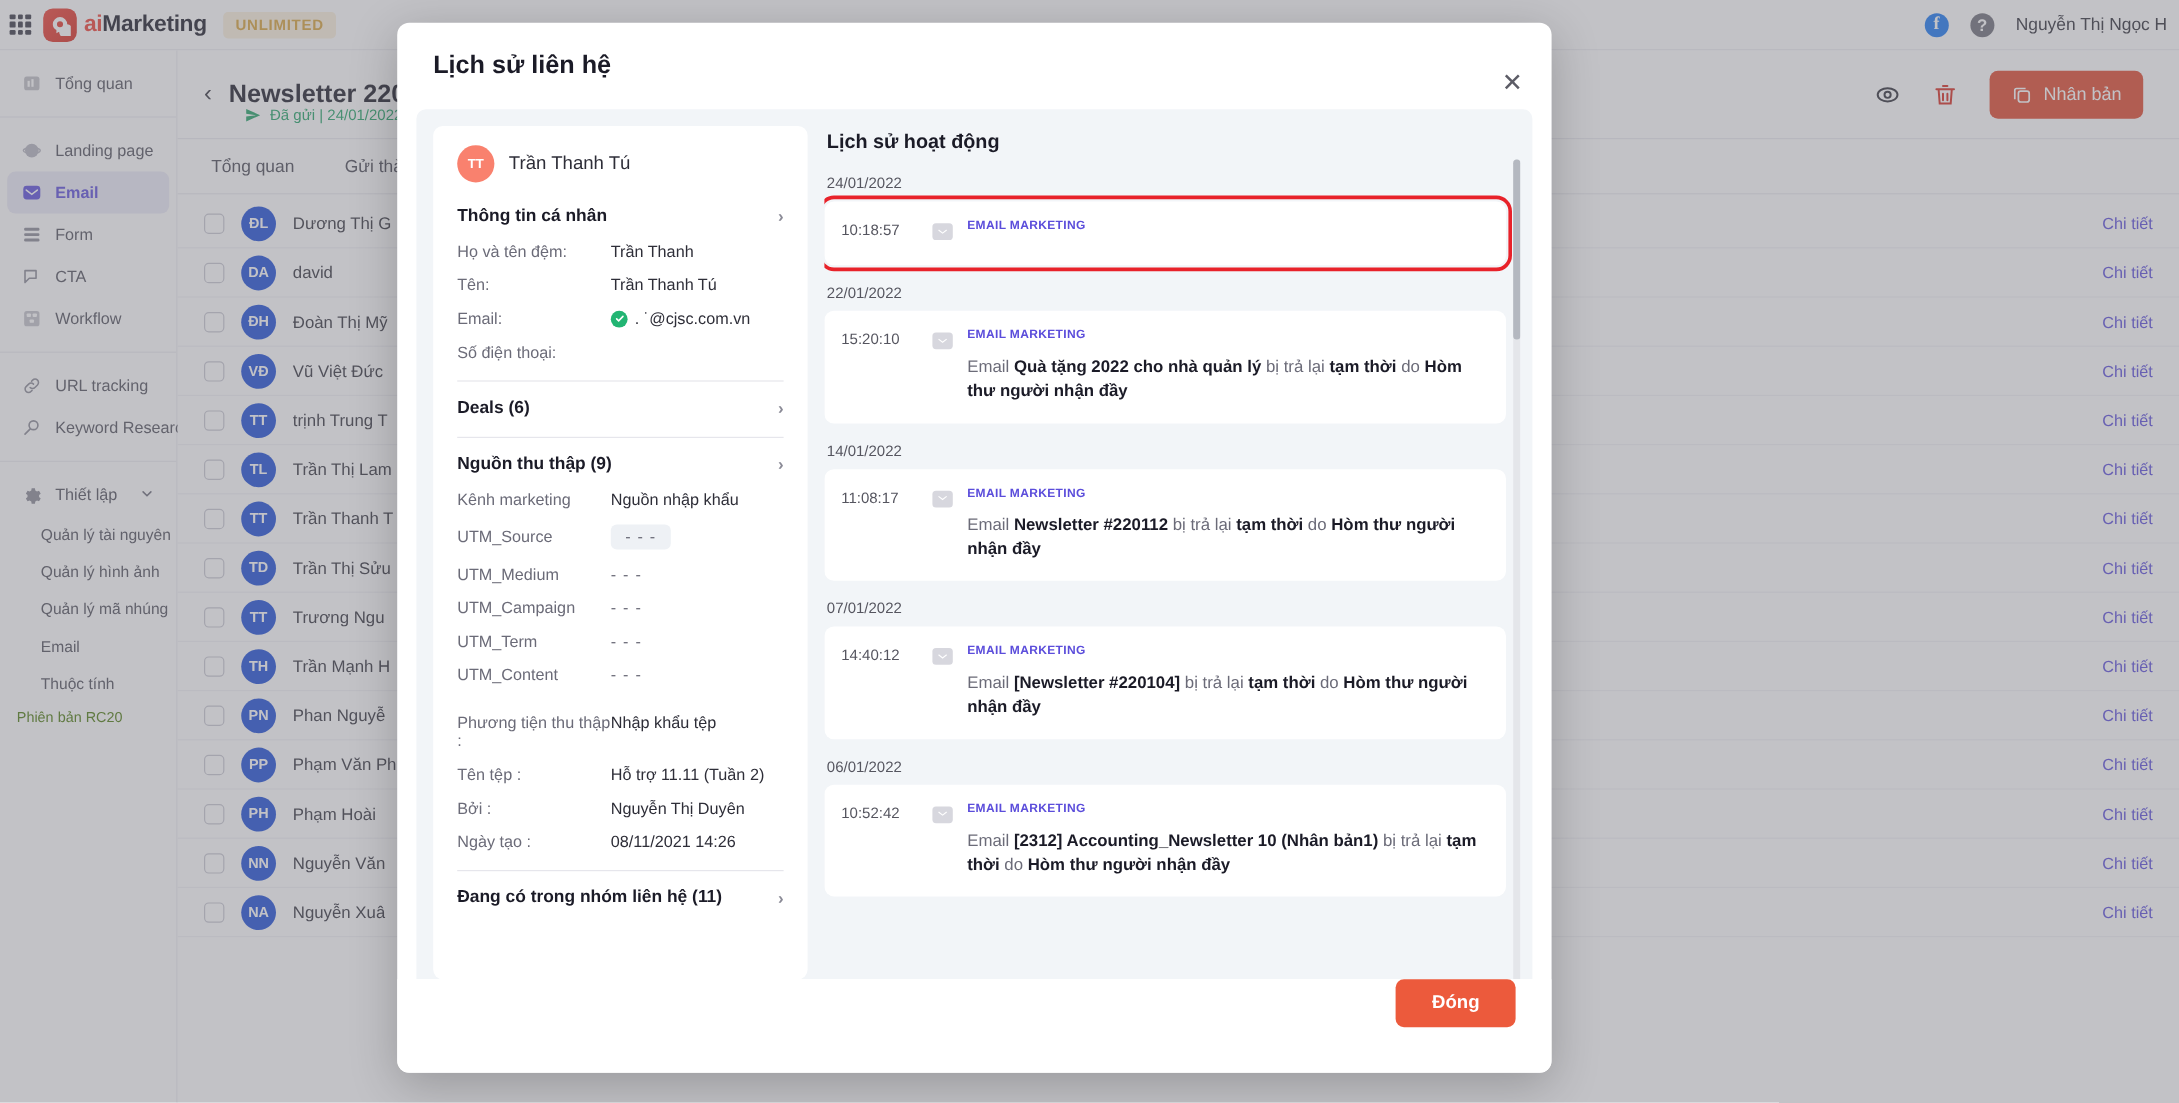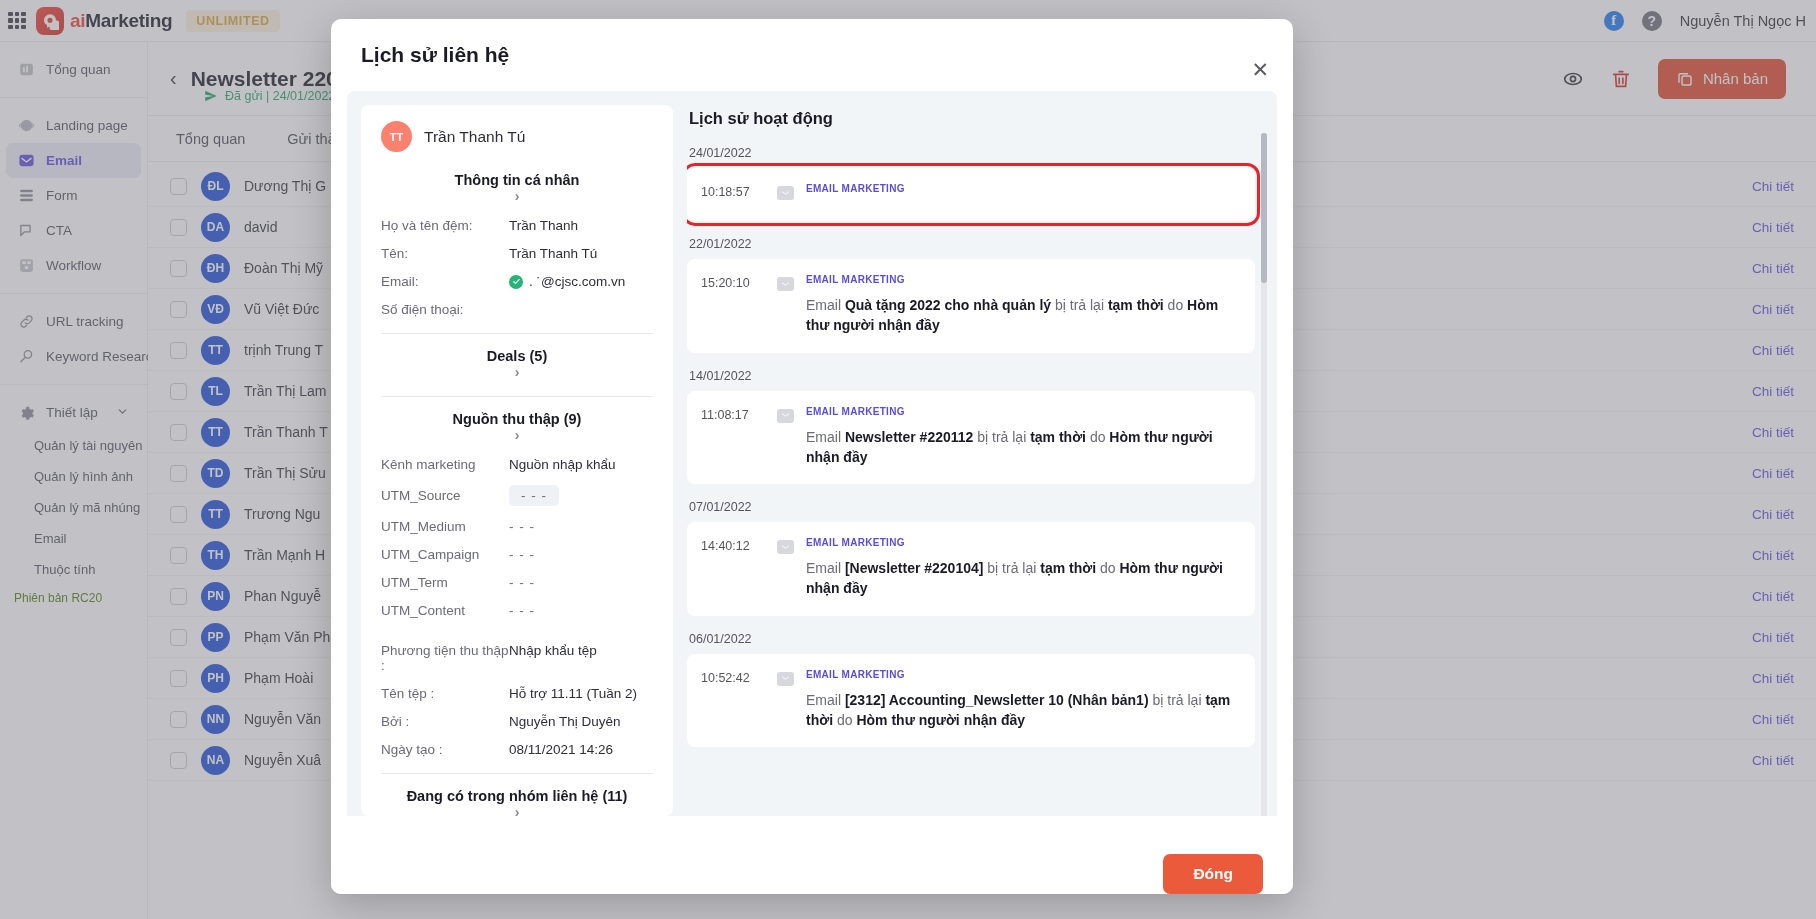--- a/index.html
+++ b/index.html
@@ -156,21 +156,20 @@
   .prof-head { display: flex; align-items: center; gap: 12px; margin-bottom: 20px; }
   .prof-av {
     width: 31px; height: 31px; border-radius: 50%; background: #f9816e; color: #fff;
     display:flex;align-items:center;justify-content:center; font-size: 11px; font-weight: 600;
   }
   .prof-name { font-size: 15.5px; color: #2e2e38; }
   .sec-title {
     font-size: 14.5px; font-weight: bold; color: #1b1b27;
     display: flex; align-items: center; justify-content: space-between;
     margin-bottom: 14px;
-    flex-direction: column;
   }
   .sec-title .chev { color: #8a8a96; font-size: 14px; }
   .kv { display: flex; align-items: center; margin-bottom: 13px; font-size: 13.5px; }
   .kv .k { width: 128px; flex: 0 0 128px; color: #6b6b78; }
   .kv .v { color: #2e2e38; display: flex; align-items: center; gap: 6px; flex: 1 1 auto; }
   .kv .v.dim { color: #6b6b78; letter-spacing: 1px; }
   .chip-dash { background: #eef1f5; border-radius: 5px; padding: 3px 12px; color: #6b6b78; letter-spacing: 1px; }
   .shield { width: 14px; height: 14px; border-radius: 50%; background: #22b573; display:flex;align-items:center;justify-content:center;}
   .shield svg { width: 9px; height: 9px; }
   .hr { height: 1px; background: #e6e6ec; margin: 16px 0 14px 0; }
@@ -202,21 +201,21 @@
   .scrollbar {
     position: absolute; right: 0px; top: 28px; width: 6px; height: 750px;
     background: #e4e6ea; border-radius: 3px;
   }
   .scrollthumb {
     position: absolute; right: 0px; top: 28px; width: 6px; height: 150px;
     background: #b4b8c0; border-radius: 3px;
   }
 
   .modal-foot {
-    flex: 0 0 78px; display: flex; align-items: flex-end; justify-content: flex-end;
+    flex: 0 0 78px; display: flex; align-items: flex-start; justify-content: flex-end;
     padding: 0 30px; background: #fff;
   }
   .btn-close-modal {
     background: #ec5a3c; color: #fff; font-size: 15.5px; font-weight: bold;
     border: none; border-radius: 7px; padding: 11px 30px;
   }
 </style>
 </head>
 <body>
 
@@ -526,21 +525,21 @@
           </span>
         </div>
         <div class="kv">
           <span class="k">Số điện thoại:</span>
           <span class="v"></span>
         </div>
 
         <div class="hr"></div>
 
         <div class="sec-title">
-          <span>Deals (5)</span>
+          <span>Deals (6)</span>
           <span class="chev">›</span>
         </div>
 
         <div class="hr"></div>
 
         <div class="sec-title">
           <span>Nguồn thu thập (9)</span>
           <span class="chev">›</span>
         </div>
 

